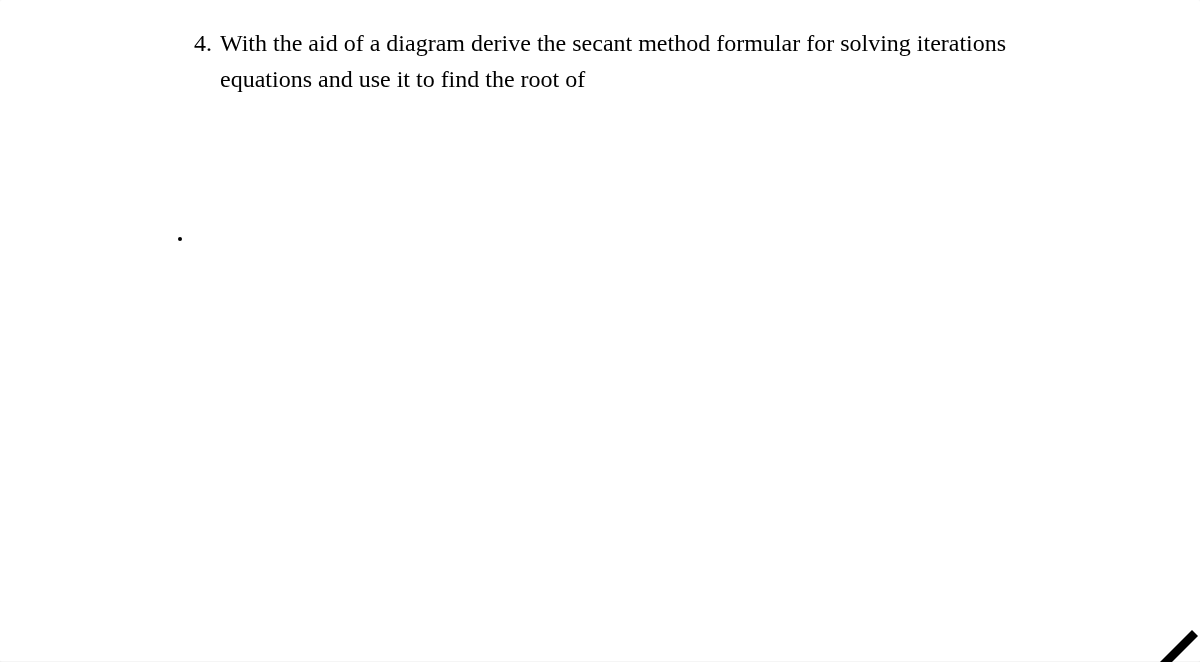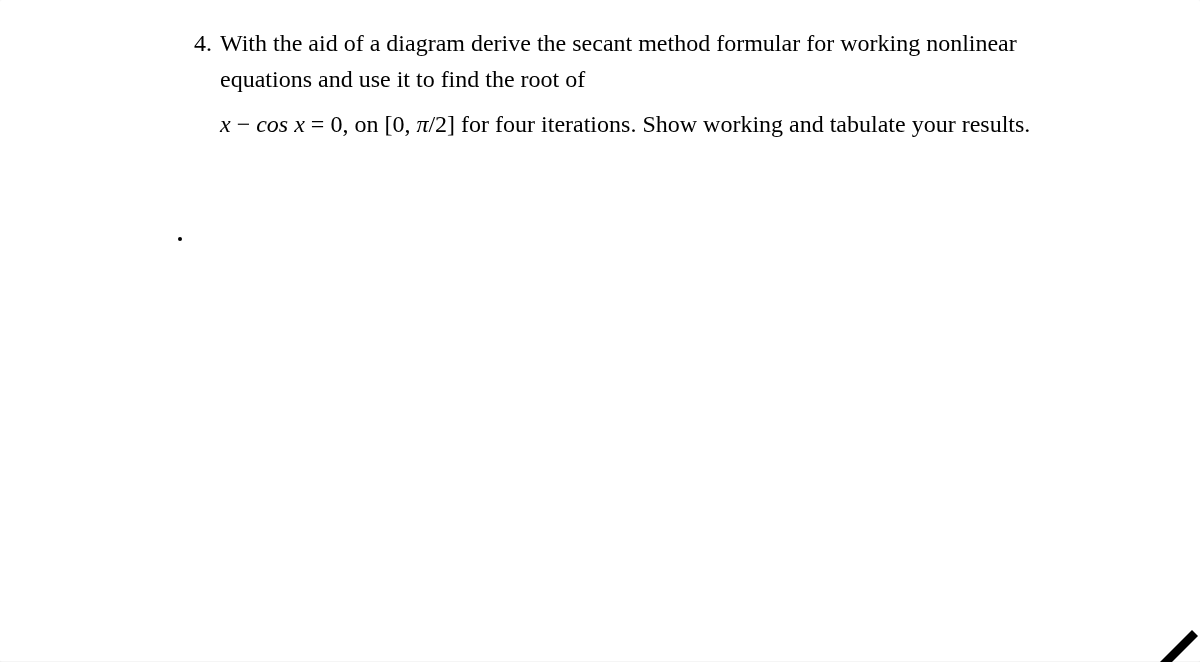--- a/index.html
+++ b/index.html
@@ -94,24 +94,21 @@
   </style>
 </head>
 <body>
 
 <div class="page-container">
 
   <div class="content">
     <div class="list-item">
       <div class="list-number">4.</div>
       <div class="list-body">
-        <div class="para">With the aid of a diagram derive the secant method formular for working nonlinear equations and use it to find the root of</div>
-        <div class="equation-line">
-          <span class="math-italic">x</span><span> − </span><span class="math-italic">cos x</span><span>  =  </span><span>0</span><span>, on [0, </span><span class="pi">π</span><span>/2] for four iterations. Show working and tabulate your results.</span>
-        </div>
+        <div class="para">With the aid of a diagram derive the secant method formular for solving iterations equations and use it to find the root of</div>
       </div>
     </div>
   </div>
 
   <div class="dot"></div>
 
   <div class="edit-handle">
     <svg width="60" height="60" viewBox="0 0 60 60">
       <path d="M10 50 L42 18 L48 24 L16 56 Z" fill="#000"></path>
     </svg>

